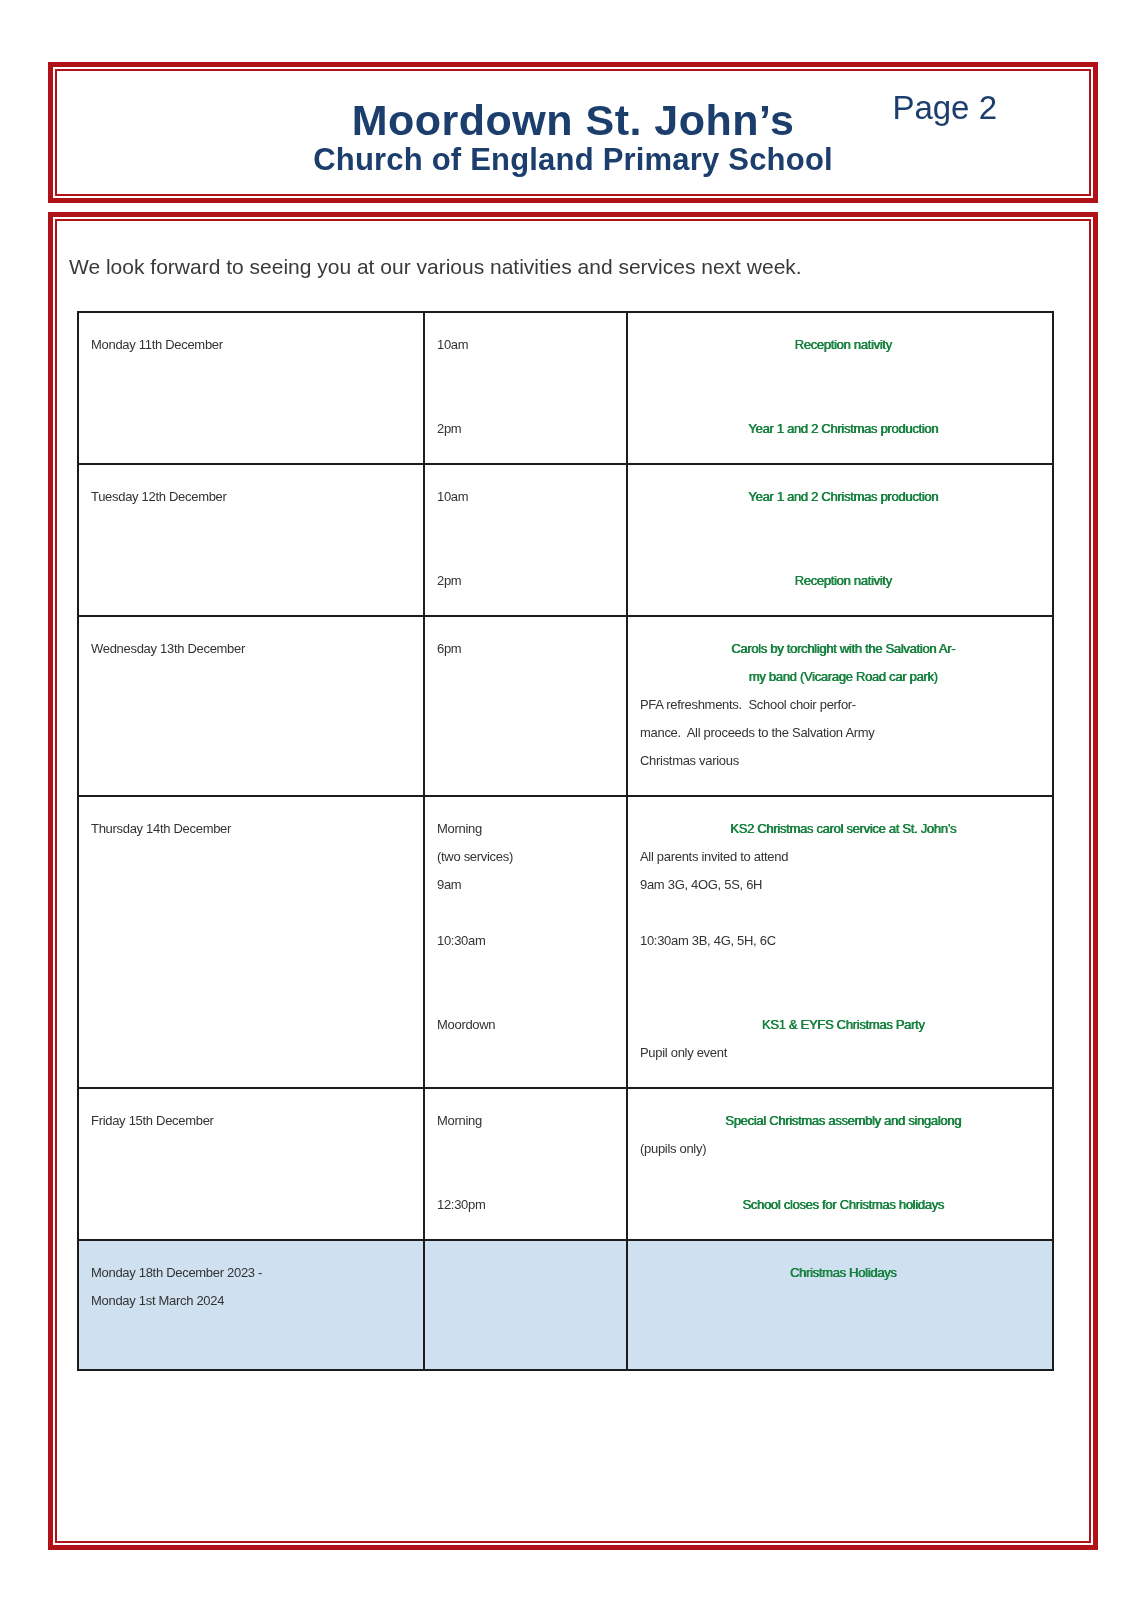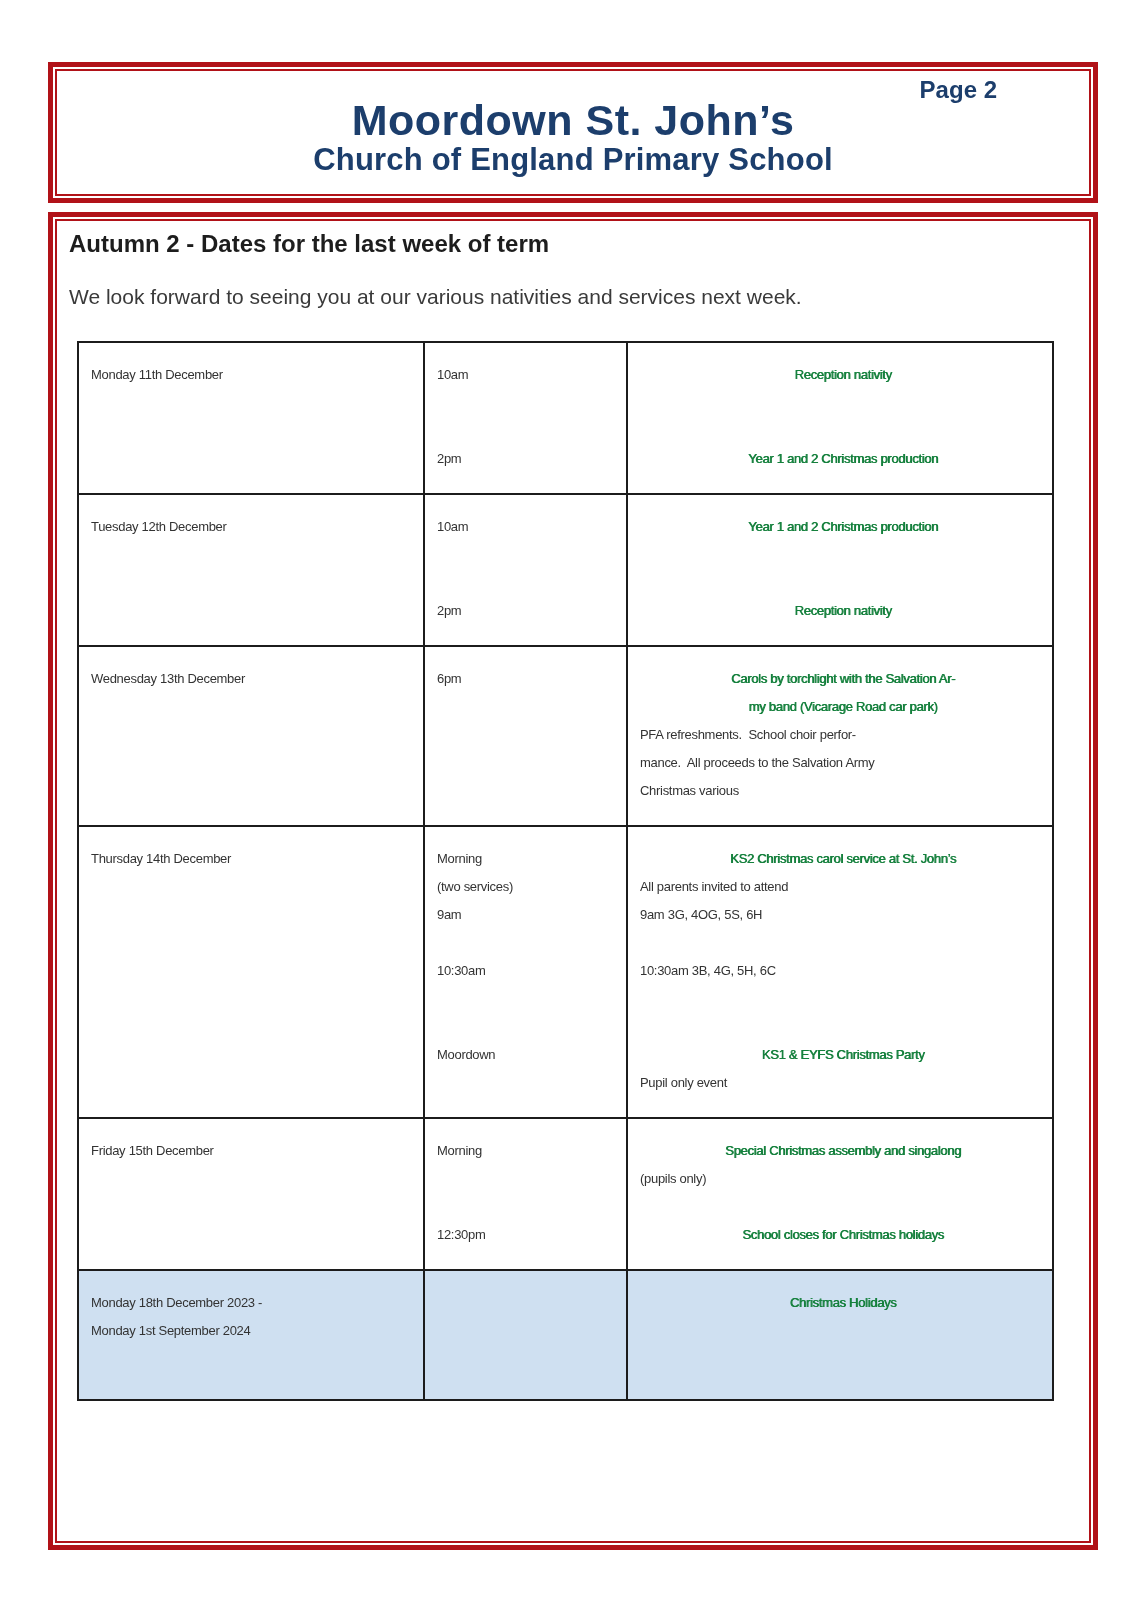--- a/index.html
+++ b/index.html
@@ -22,22 +22,22 @@
   }
   .redbox-inner{
     border:2px solid var(--accent-red);
     margin:2px;height:calc(100% - 4px);
     position:relative;overflow:hidden;
   }
   .header-box{top:62px;height:141px;}
   .main-box{top:212px;height:1338px;}
 
   .page-label{
-    position:absolute;top:5px;right:92px;
-    color:var(--navy);font-size:24px;font-weight:bold;
+    position:absolute;top:18px;right:92px;
+    color:var(--navy);font-size:33px;
   }
   .school-title{
     margin-top:27px;text-align:center;color:var(--navy);
     font-size:43px;font-weight:700;line-height:44px;letter-spacing:0.5px;
   }
   .school-subtitle{
     text-align:center;color:var(--navy);
     font-size:31px;font-weight:700;line-height:36px;letter-spacing:0.2px;
   }
 
@@ -81,21 +81,20 @@
   <div class="redbox-inner">
     <div class="page-label">Page 2</div>
     <div class="school-title">Moordown St. John’s</div>
     <div class="school-subtitle">Church of England Primary School</div>
   </div>
 </div>
 
 <div class="redbox main-box">
   <div class="redbox-inner">
     <div class="main-content">
-      <div class="section-heading">Autumn 2 - Dates for the last week of term</div>
       <div class="section-intro">We look forward to seeing you at our various nativities and services next week.</div>
       <table class="events">
         <colgroup>
           <col style="width:346px">
           <col style="width:203px">
           <col style="width:426px">
         </colgroup>
         <tbody>
             <tr>
               <td>
@@ -185,21 +184,21 @@
               <td>
                 <div class="line b">Special Christmas assembly and singalong</div>
                 <div class="line">(pupils only)</div>
                 <div class="line"></div>
                 <div class="line b">School closes for Christmas holidays</div>
               </td>
             </tr>
             <tr class="highlight">
               <td>
                 <div class="line">Monday 18th December 2023 -</div>
-                <div class="line">Monday 1st September 2024</div>
+                <div class="line">Monday 1st March 2024</div>
               </td>
               <td></td>
               <td>
                 <div class="line b">Christmas Holidays</div>
               </td>
             </tr>
           </tbody>
       </table>
     </div>
   </div>

